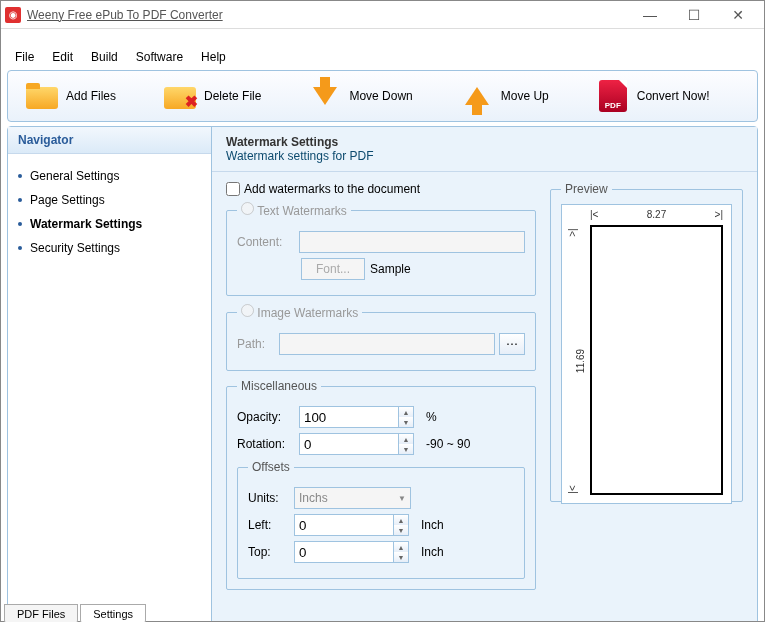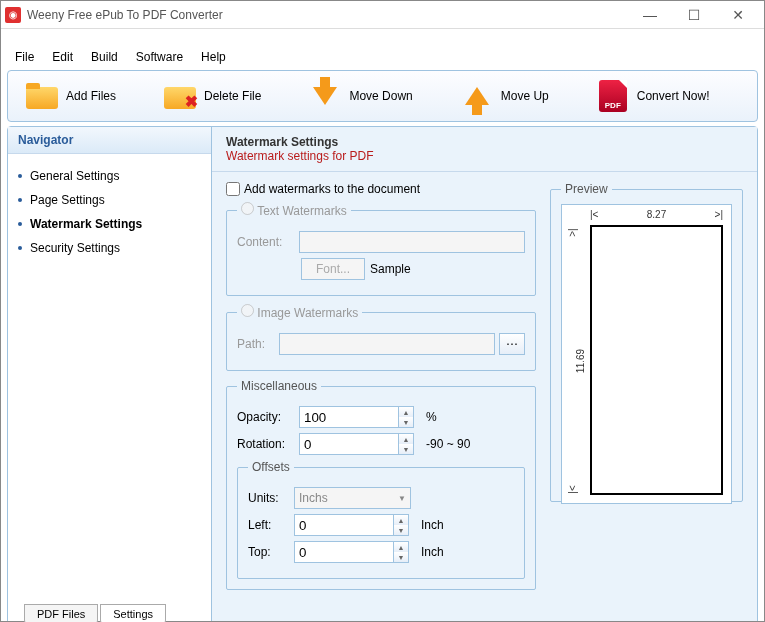--- a/index.html
+++ b/index.html
@@ -1,36 +1,36 @@
 <!DOCTYPE html>
 <html><head>
 <meta charset="utf-8">
 <style>
 * { box-sizing: border-box; margin: 0; padding: 0; }
 body { font-family: "Segoe UI", Tahoma, sans-serif; font-size: 12px; background: #fff; width: 765px; height: 622px; overflow: hidden; border: 1px solid #888; }
 .titlebar { height: 28px; display: flex; align-items: center; padding: 0 4px; background: #fff; border-bottom: 1px solid #ddd; }
 .titlebar .app-icon { width: 16px; height: 16px; background: #e03030; margin-right: 6px; display: flex; align-items: center; justify-content: center; color: #fff; font-size: 10px; border-radius: 2px; }
-.titlebar .title { flex: 1; color: #555; font-size: 12px; }
+.titlebar .title { flex: 1; color: #555; font-size: 12px; text-decoration: underline; }
 .titlebar .winbtn { width: 44px; height: 28px; display: flex; align-items: center; justify-content: center; font-size: 14px; color: #555; cursor: pointer; }
 .menubar { height: 22px; display: flex; align-items: center; padding: 0 6px; gap: 2px; margin-top: 17px; }
 .menubar .menu-item { padding: 2px 8px; cursor: pointer; font-size: 12px; }
 .toolbar-wrap { border: 1px solid #9fc3e0; border-radius: 4px; margin: 2px 6px 4px 6px; background: linear-gradient(#fdfdff,#eaf2fb); height: 52px; display: flex; align-items: center; padding: 0 8px; }
 .tool-btn { display: flex; align-items: center; gap: 8px; padding: 4px 10px; margin-right: 28px; cursor: pointer; border-radius: 3px; }
 .tool-icon { width: 32px; height: 32px; display: flex; align-items: center; justify-content: center; }
 .main-area { display: flex; margin: 0 6px; border: 1px solid #9fc3e0; border-radius: 4px; height: 592px; background: #eaf3fb; }
 .sidebar { width: 204px; border-right: 1px solid #9fc3e0; background: #fff; }
 .sidebar-header { background: linear-gradient(#f2f7fd,#dbeaf8); color: #2a5c9a; font-weight: bold; padding: 6px 10px; border-bottom: 1px solid #c6d9ec; font-size: 12px; }
 .sidebar ul { list-style: none; padding: 10px 6px; }
 .sidebar li { padding: 5px 4px 5px 16px; cursor: pointer; position: relative; font-size: 12px; }
 .sidebar li::before { content: ""; position: absolute; left: 4px; top: 10px; width: 4px; height: 4px; background: #2a5c9a; border-radius: 50%; }
 .sidebar li.active { font-weight: bold; }
 .content { flex: 1; padding: 0; background: #eaf3fb; overflow: hidden; }
 .content-header { padding: 8px 14px; border-bottom: 1px solid #c6d9ec; }
 .content-header .hdr-title { font-weight: bold; color: #333; font-size: 12px; }
-.content-header .hdr-sub { color: #b91c1c; font-size: 12px; }
+.content-header .hdr-sub { color: #0c4a6e; font-size: 12px; }
 .content-body { display: flex; padding: 10px 14px; gap: 14px; }
 .left-col { width: 310px; }
 .right-col { flex: 1; }
 .chk-row { display: flex; align-items: center; gap: 4px; margin-bottom: 6px; }
 .chk-row input { width: 14px; height: 14px; }
 fieldset { border: 1px solid #9fc3e0; border-radius: 2px; padding: 8px 10px 10px 10px; margin-bottom: 8px; background: #eaf3fb; }
 fieldset legend { padding: 0 4px; color: #555; font-size: 12px; }
 fieldset.disabled legend, fieldset.disabled label, fieldset.disabled .lbl { color: #999; }
 fieldset.disabled .text-input, fieldset.disabled .btn, fieldset.disabled .spinner input { background: #f5f5f5; color: #aaa; }
 .row { display: flex; align-items: center; gap: 4px; margin: 5px 0; }
@@ -47,21 +47,21 @@
 .preview-box { border: 1px solid #9fc3e0; background: #fff; padding: 6px; height: 300px; position: relative; }
 .preview-ruler-top { position: absolute; left: 28px; right: 8px; top: 4px; height: 16px; font-size: 10px; color: #333; }
 .preview-ruler-top .tick-start { position: absolute; left: 0; }
 .preview-ruler-top .tick-end { position: absolute; right: 0; }
 .preview-ruler-top .tick-mid { position: absolute; left: 50%; transform: translateX(-50%); }
 .preview-ruler-left { position: absolute; left: 6px; top: 22px; bottom: 8px; width: 18px; font-size: 10px; color: #333; }
 .preview-ruler-left .tick-start { position: absolute; top: 0; }
 .preview-ruler-left .tick-end { position: absolute; bottom: 0; }
 .preview-ruler-left .tick-mid { position: absolute; top: 50%; transform: translateY(-50%) rotate(-90deg); transform-origin: center; }
 .preview-page { position: absolute; left: 28px; right: 8px; top: 20px; bottom: 8px; border: 2px solid #000; background: #fff; }
-.bottom-tabs { position: absolute; bottom: 0; left: 24px; right: 8px; height: 22px; display: flex; align-items: flex-end; }
+.bottom-tabs { position: absolute; bottom: 0; left: 4px; right: 8px; height: 22px; display: flex; align-items: flex-end; }
 .bottom-tabs .tab { padding: 3px 12px; border: 1px solid #aaa; border-bottom: none; background: #f5f5f5; margin-right: 2px; font-size: 11px; cursor: pointer; border-radius: 0 0 3px 3px; transform: translateY(1px); }
 .bottom-tabs .tab.active { background: #fff; font-weight: normal; }
 .folder-icon{width:32px;height:26px;position:relative}
 .folder-icon::before{content:"";position:absolute;left:0;top:4px;width:32px;height:22px;background:linear-gradient(#ffd76a,#f7a824);border-radius:3px}
 .folder-icon::after{content:"";position:absolute;left:0;top:0;width:14px;height:6px;background:#f7a824;border-radius:2px 2px 0 0}
 .folder-x{width:32px;height:26px;position:relative}
 .folder-x::before{content:"";position:absolute;left:0;top:4px;width:32px;height:22px;background:linear-gradient(#ffd76a,#f7a824);border-radius:3px}
 .folder-x::after{content:"✖";position:absolute;right:-2px;bottom:-2px;color:#d22;font-size:16px;font-weight:bold}
 .arrow-up{width:0;height:0;border-left:12px solid transparent;border-right:12px solid transparent;border-bottom:18px solid #f59a1a;position:relative}
 .arrow-up::after{content:"";position:absolute;left:-5px;top:18px;width:10px;height:10px;background:#f59a1a}

